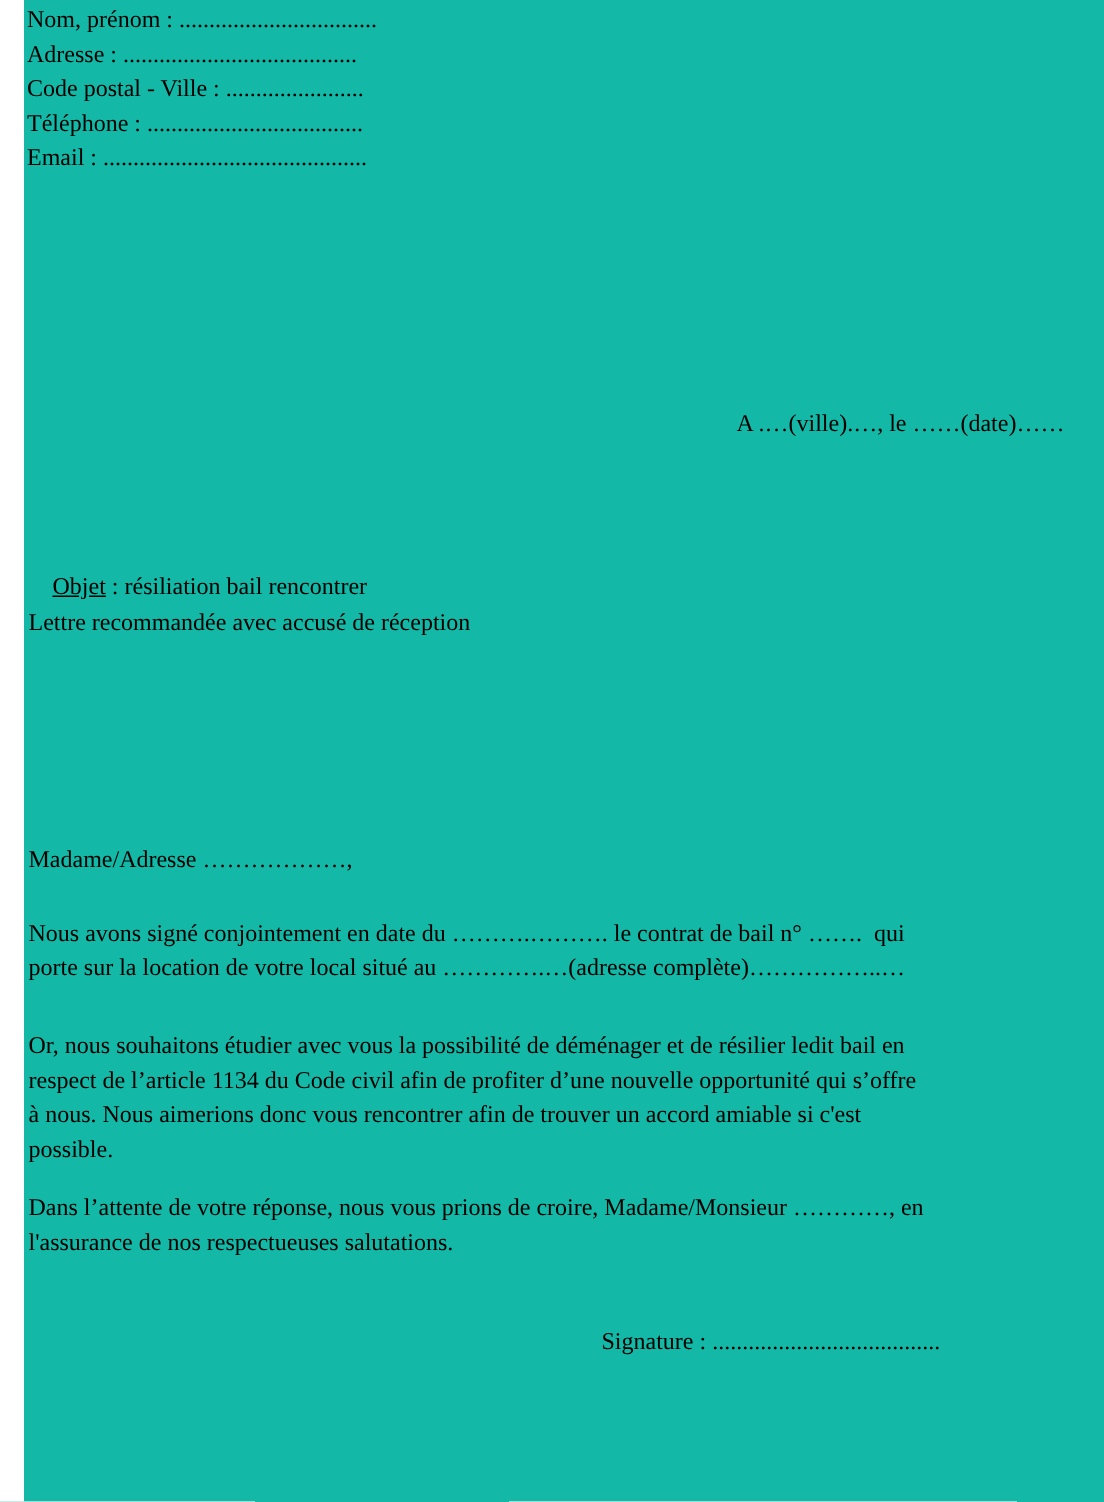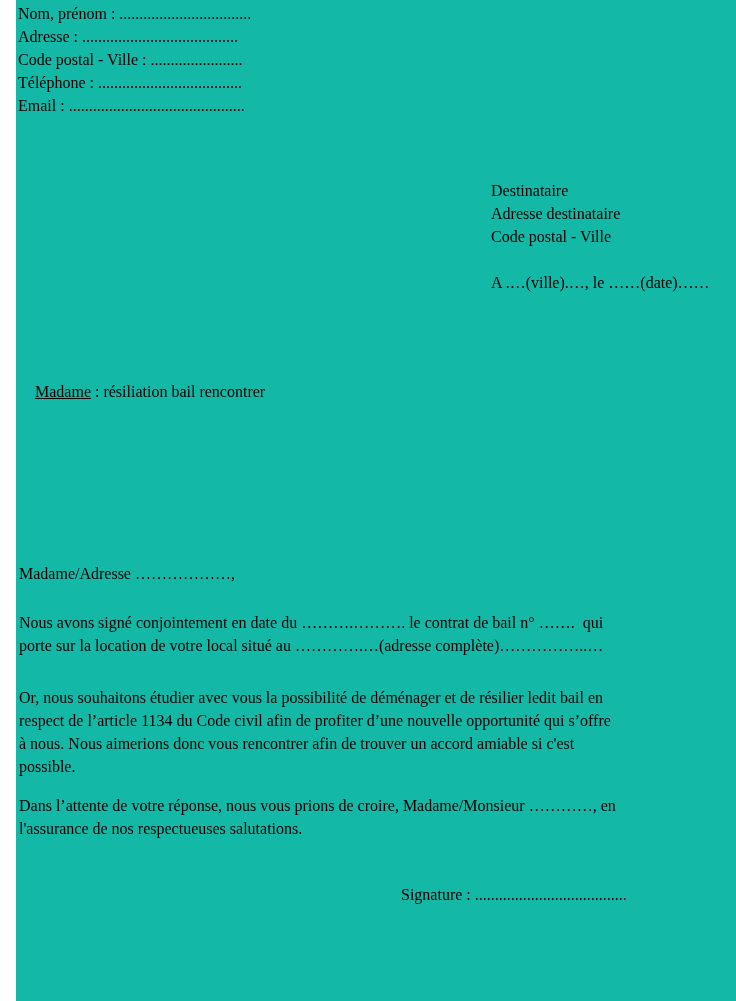--- a/index.html
+++ b/index.html
@@ -39,30 +39,28 @@
 <body>
 
 <div class="page">
 
   <div class="block sender-block lines">Nom, prénom : .................................
 Adresse : .......................................
 Code postal - Ville : .......................
 Téléphone : ....................................
 Email : ............................................</div>
 
-  <div class="block recipient-block lines">Destinataire
-Adresse destinataire
-Code postal - Ville</div>
 
   <div class="block date-line">A .…(ville).…, le ……(date)……</div>
 
   <div class="block subject-line">
-    <span class="underlined">Madame</span><span> : résiliation bail rencontrer</span>
+    <span class="underlined">Objet</span><span> : résiliation bail rencontrer</span>
   </div>
 
+  <div class="block delivery-notice">Lettre recommandée avec accusé de réception</div>
 
   <div class="block greeting">Madame/Adresse ………………,</div>
 
   <div class="block para-1 lines">Nous avons signé conjointement en date du ……….………. le contrat de bail n° …….  qui
 porte sur la location de votre local situé au ………….…(adresse complète)……………..…</div>
 
   <div class="block para-2 lines">Or, nous souhaitons étudier avec vous la possibilité de déménager et de résilier ledit bail en
 respect de l’article 1134 du Code civil afin de profiter d’une nouvelle opportunité qui s’offre
 à nous. Nous aimerions donc vous rencontrer afin de trouver un accord amiable si c'est
 possible.</div>

